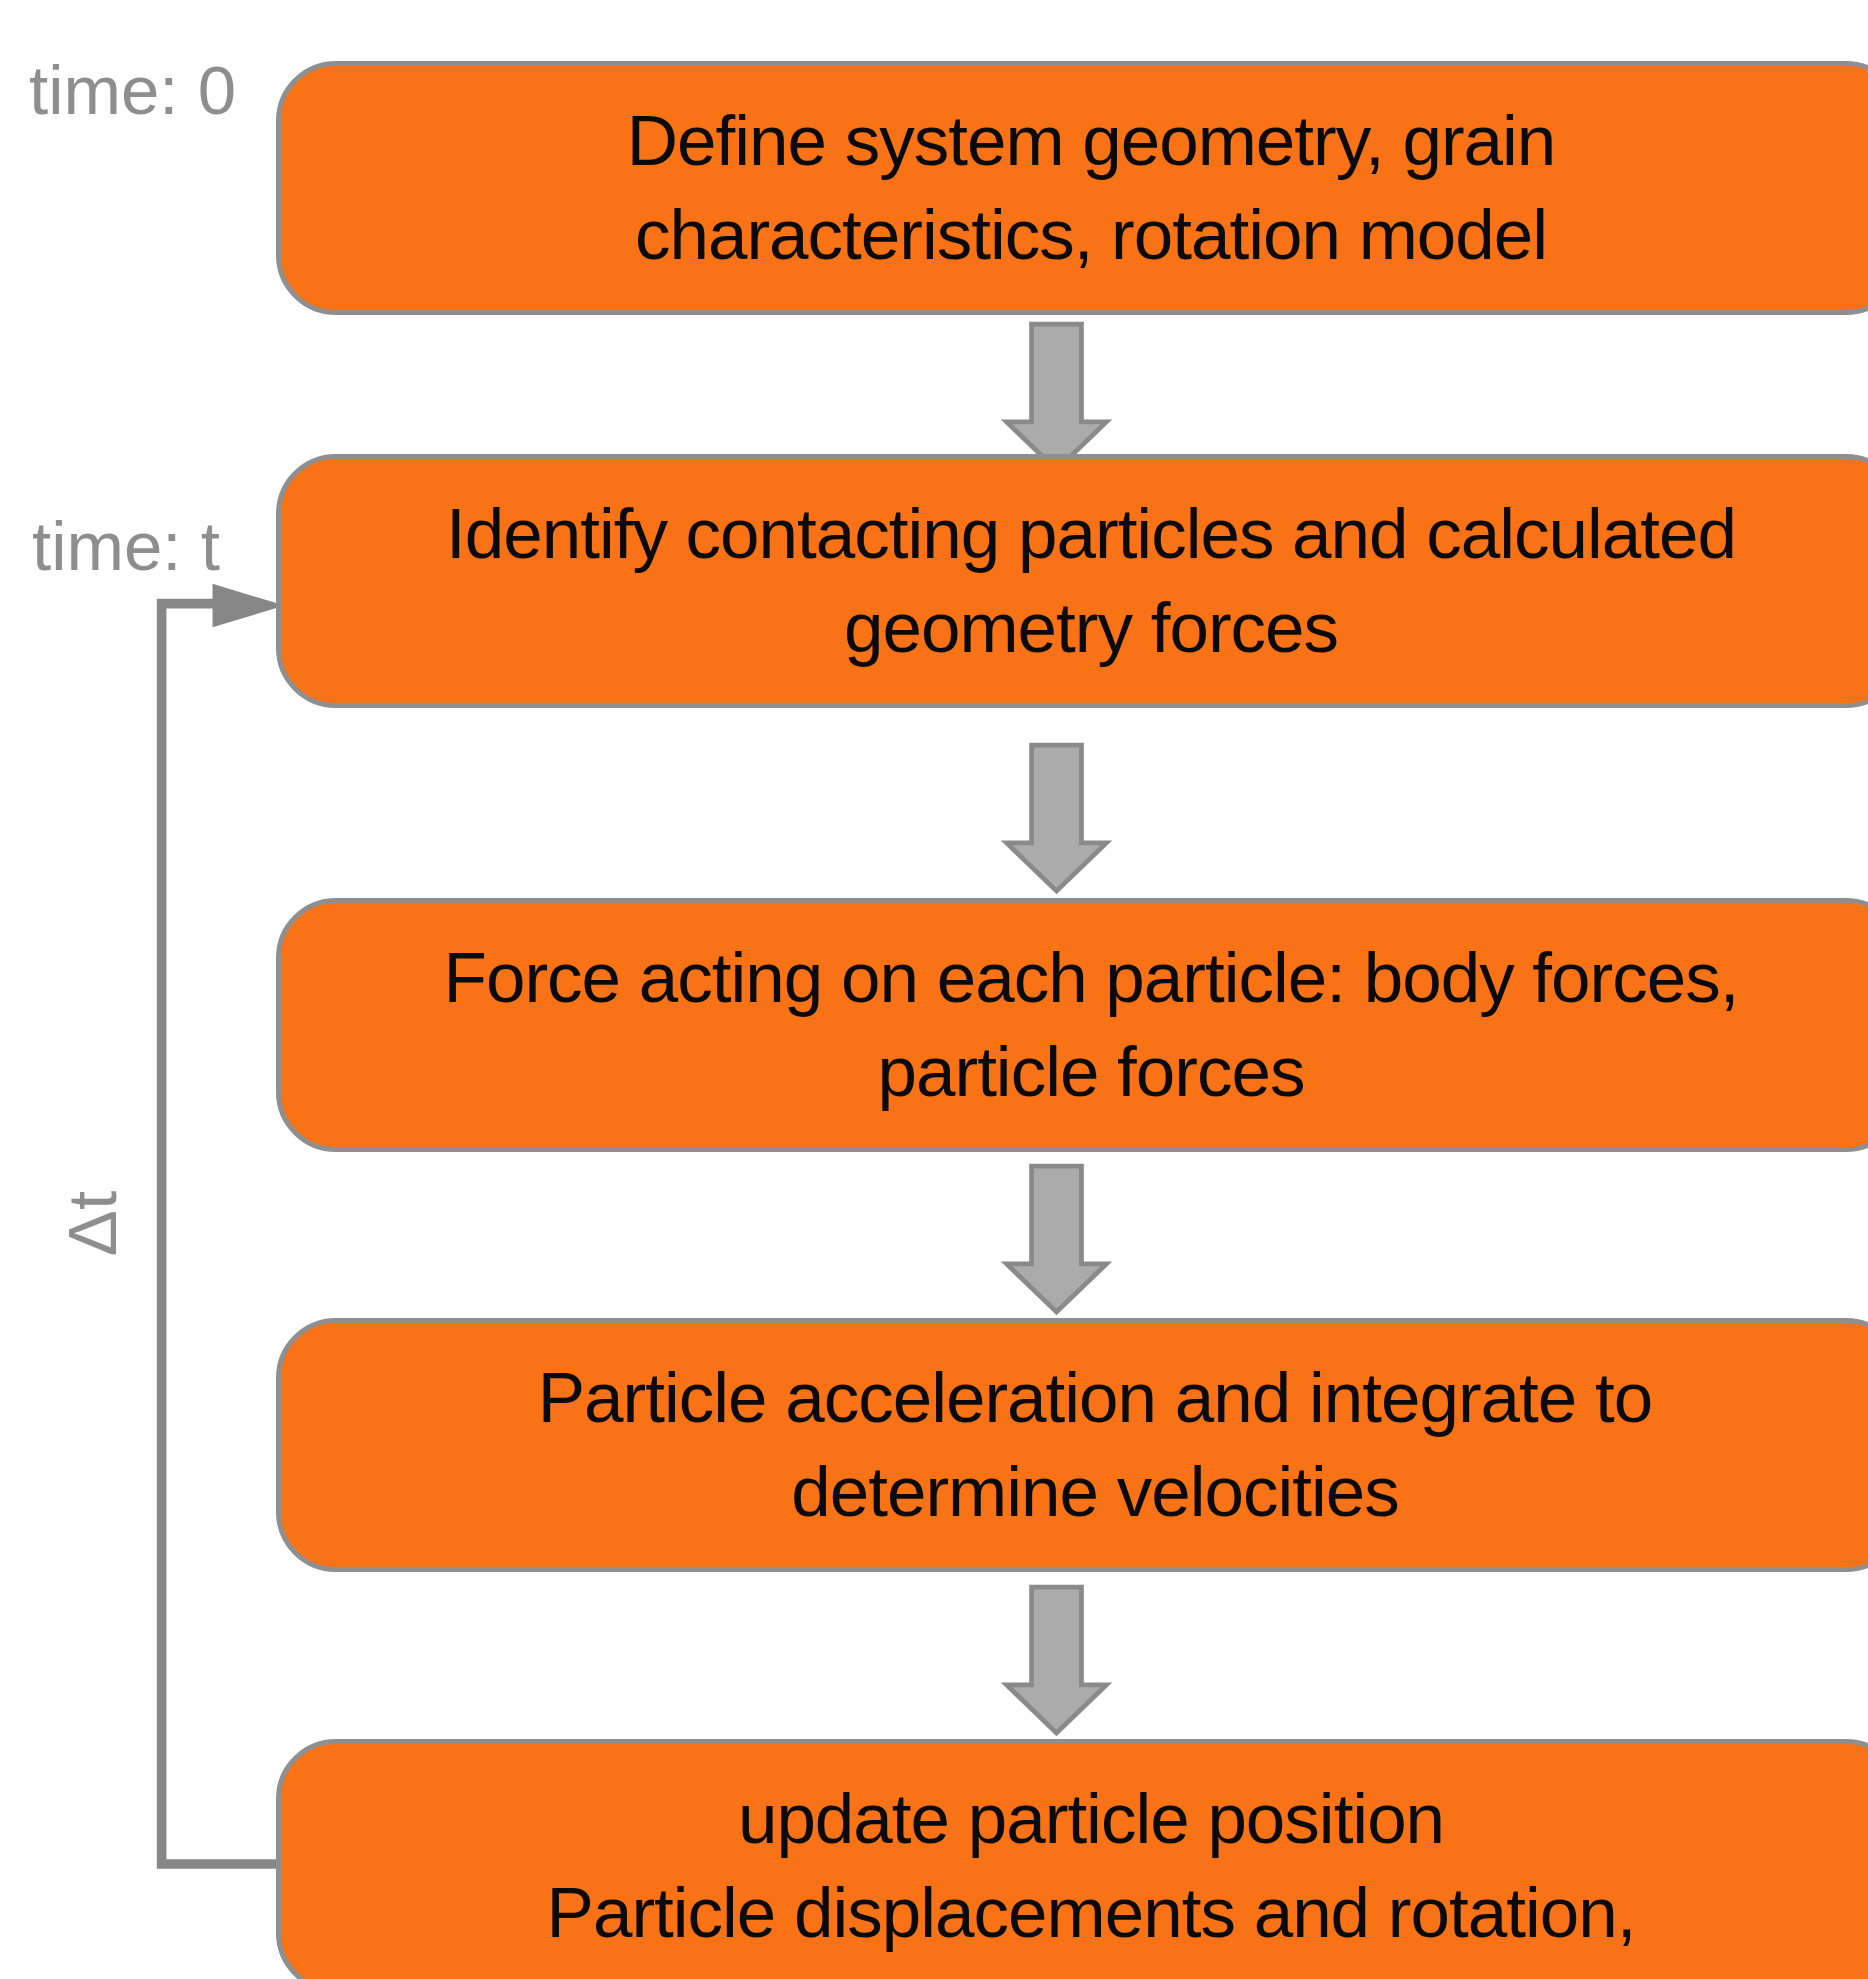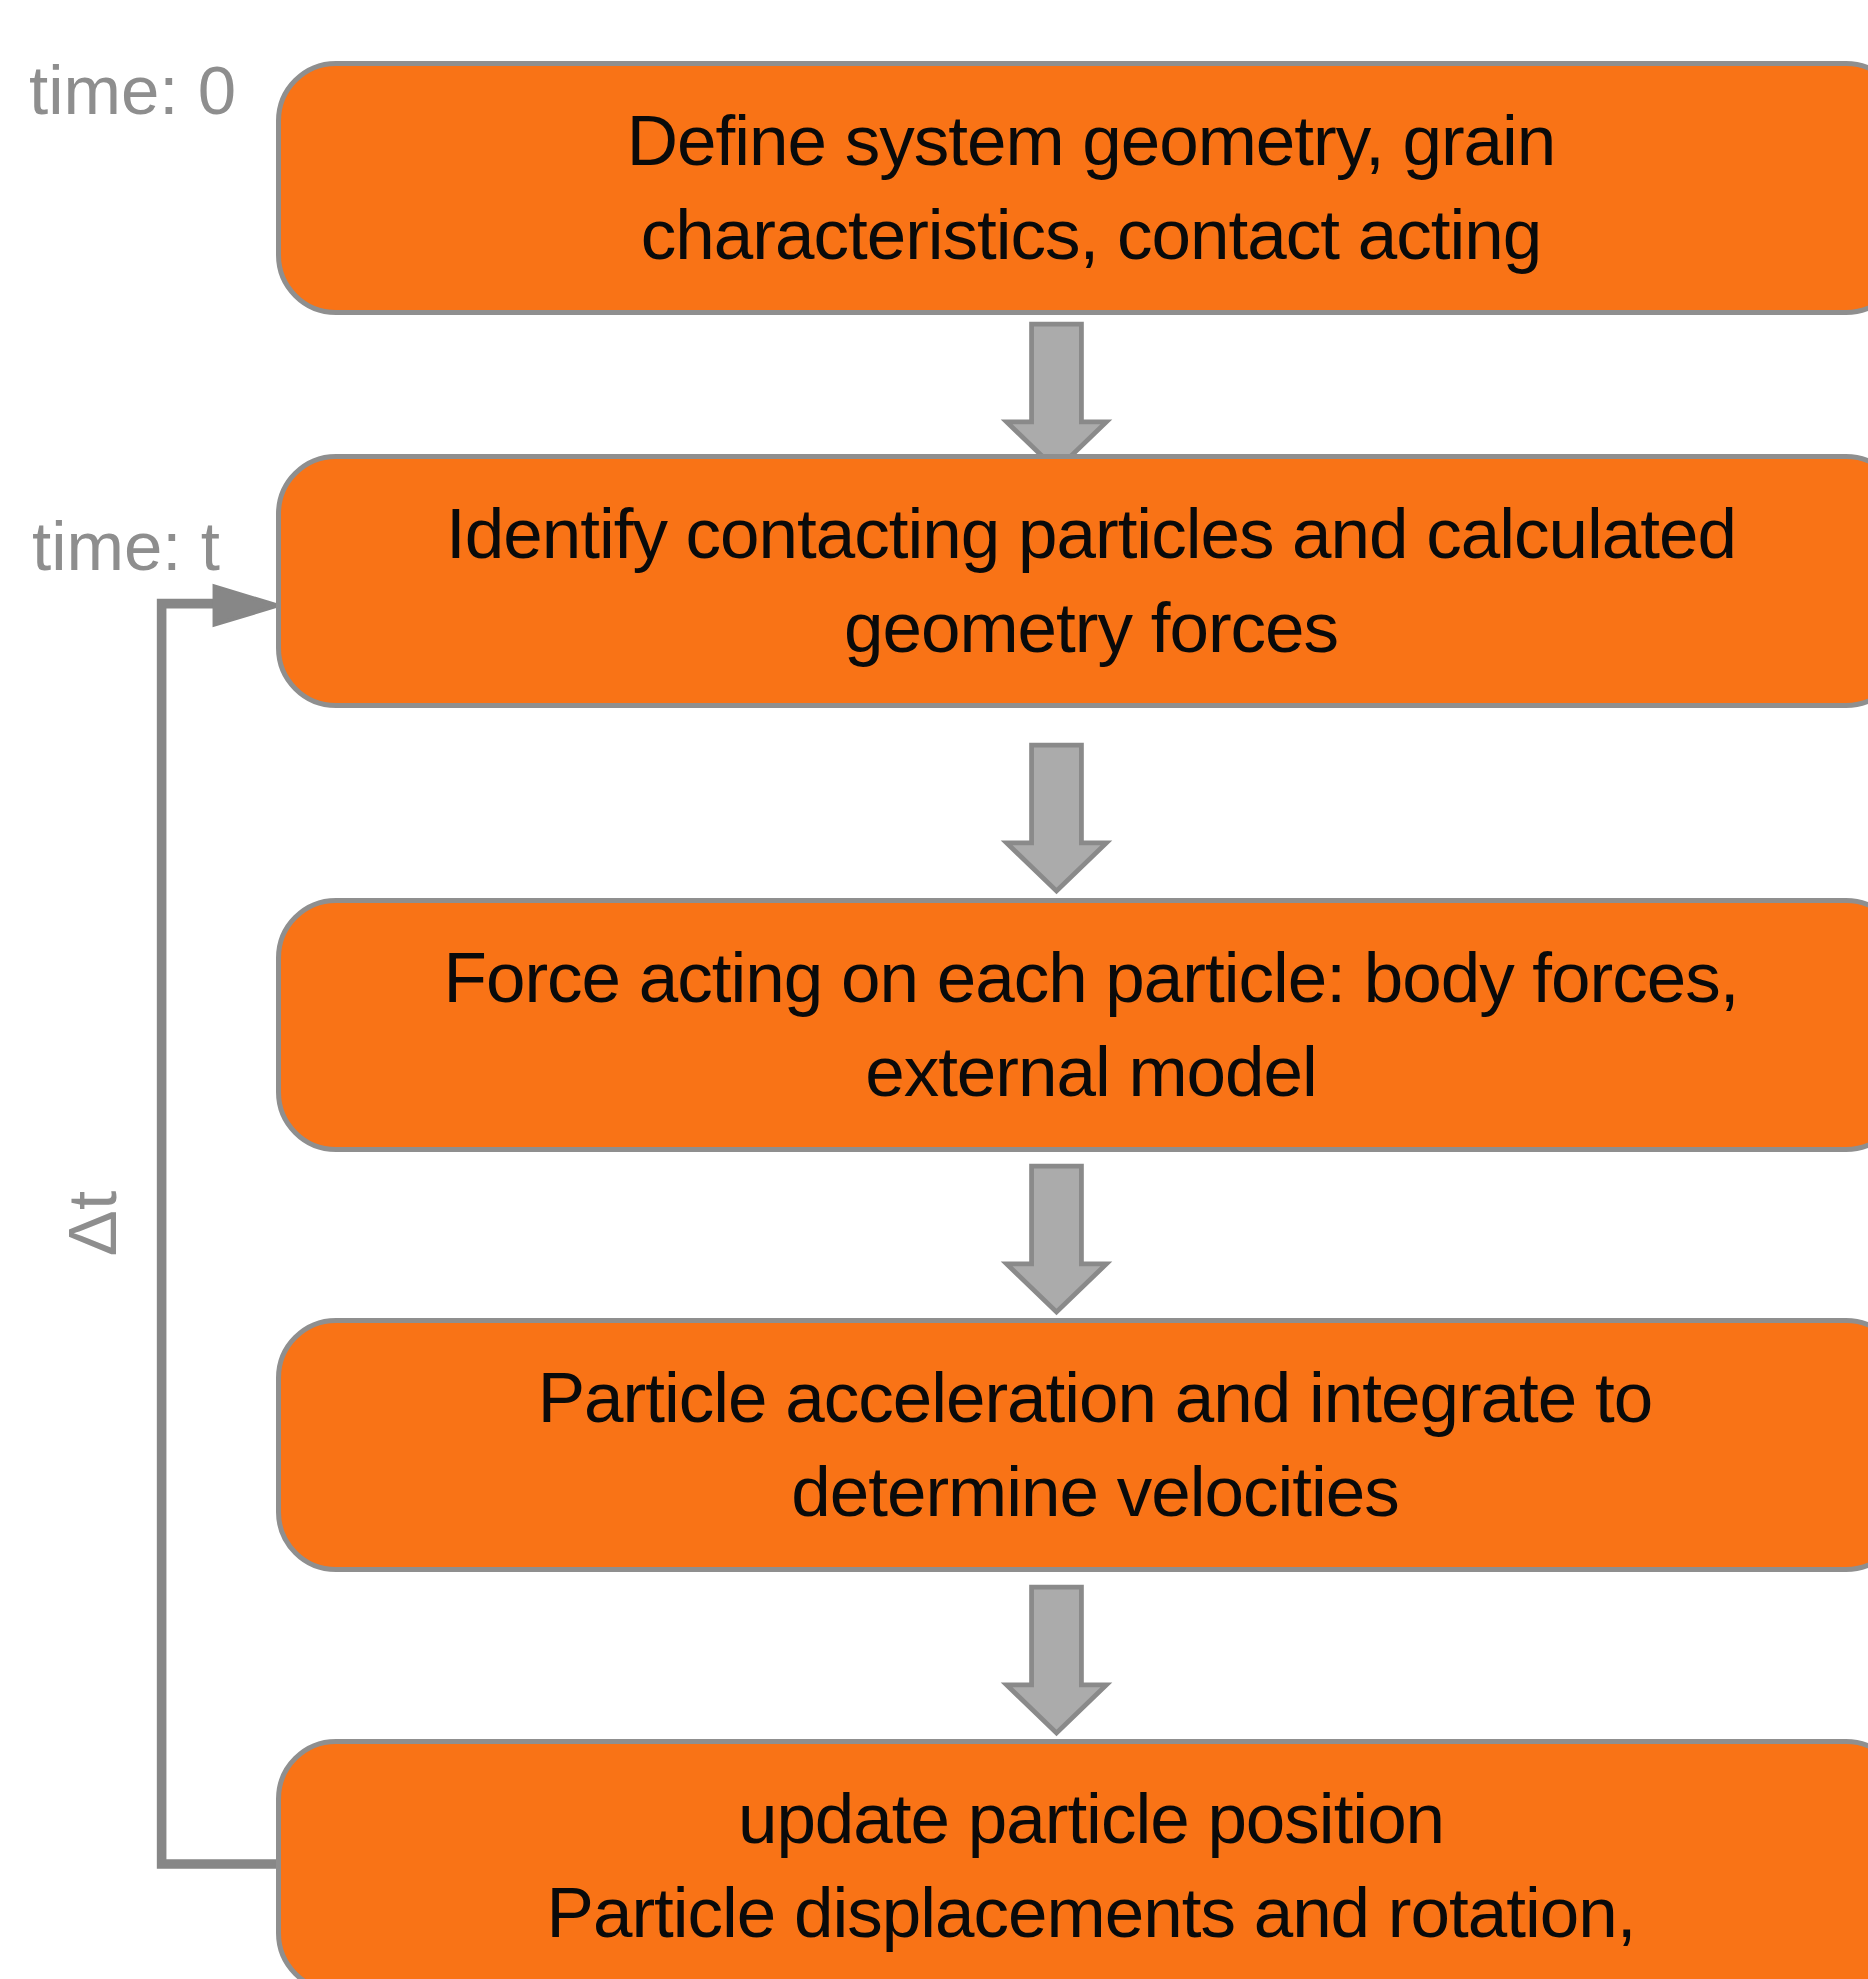--- a/index.html
+++ b/index.html
@@ -80,39 +80,39 @@
   <div class="side-label" style="left:32px; top:480px;">time: t</div>
   <div class="side-label dt">Δt</div>
 
   <svg class="loop" viewBox="0 0 1945 2060" aria-hidden="true">
     <path d="M 290 1907 L 168 1907 L 168 595 L 230 595" fill="none" stroke="#878787" stroke-width="10"></path>
     <polygon points="223,577 223,617 289,597" fill="#878787" stroke="#878787" stroke-width="4"></polygon>
   </svg>
 
   <div class="step" style="top:29px;">
     <div class="line">Define system geometry, grain</div>
-    <div class="line">characteristics, contact acting</div>
+    <div class="line">characteristics, rotation model</div>
   </div>
 
   <svg class="flow-arrow" style="top:289px;" viewBox="0 0 120 160" aria-hidden="true">
     <polygon points="34,3 86,3 86,105 112,105 60,155 8,105 34,105" fill="#ababab" stroke="#8a8a8a" stroke-width="5" stroke-linejoin="miter"></polygon>
   </svg>
 
   <div class="step" style="top:422px;">
     <div class="line">Identify contacting particles and calculated</div>
     <div class="line">geometry forces</div>
   </div>
 
   <svg class="flow-arrow" style="top:710px;" viewBox="0 0 120 160" aria-hidden="true">
     <polygon points="34,3 86,3 86,105 112,105 60,155 8,105 34,105" fill="#ababab" stroke="#8a8a8a" stroke-width="5" stroke-linejoin="miter"></polygon>
   </svg>
 
   <div class="step" style="top:866px;">
     <div class="line">Force acting on each particle: body forces,</div>
-    <div class="line">external model</div>
+    <div class="line">particle forces</div>
   </div>
 
   <svg class="flow-arrow" style="top:1131px;" viewBox="0 0 120 160" aria-hidden="true">
     <polygon points="34,3 86,3 86,105 112,105 60,155 8,105 34,105" fill="#ababab" stroke="#8a8a8a" stroke-width="5" stroke-linejoin="miter"></polygon>
   </svg>
 
   <div class="step" style="top:1286px;padding-left:8px;">
     <div class="line">Particle acceleration and integrate to</div>
     <div class="line">determine velocities</div>
   </div>

